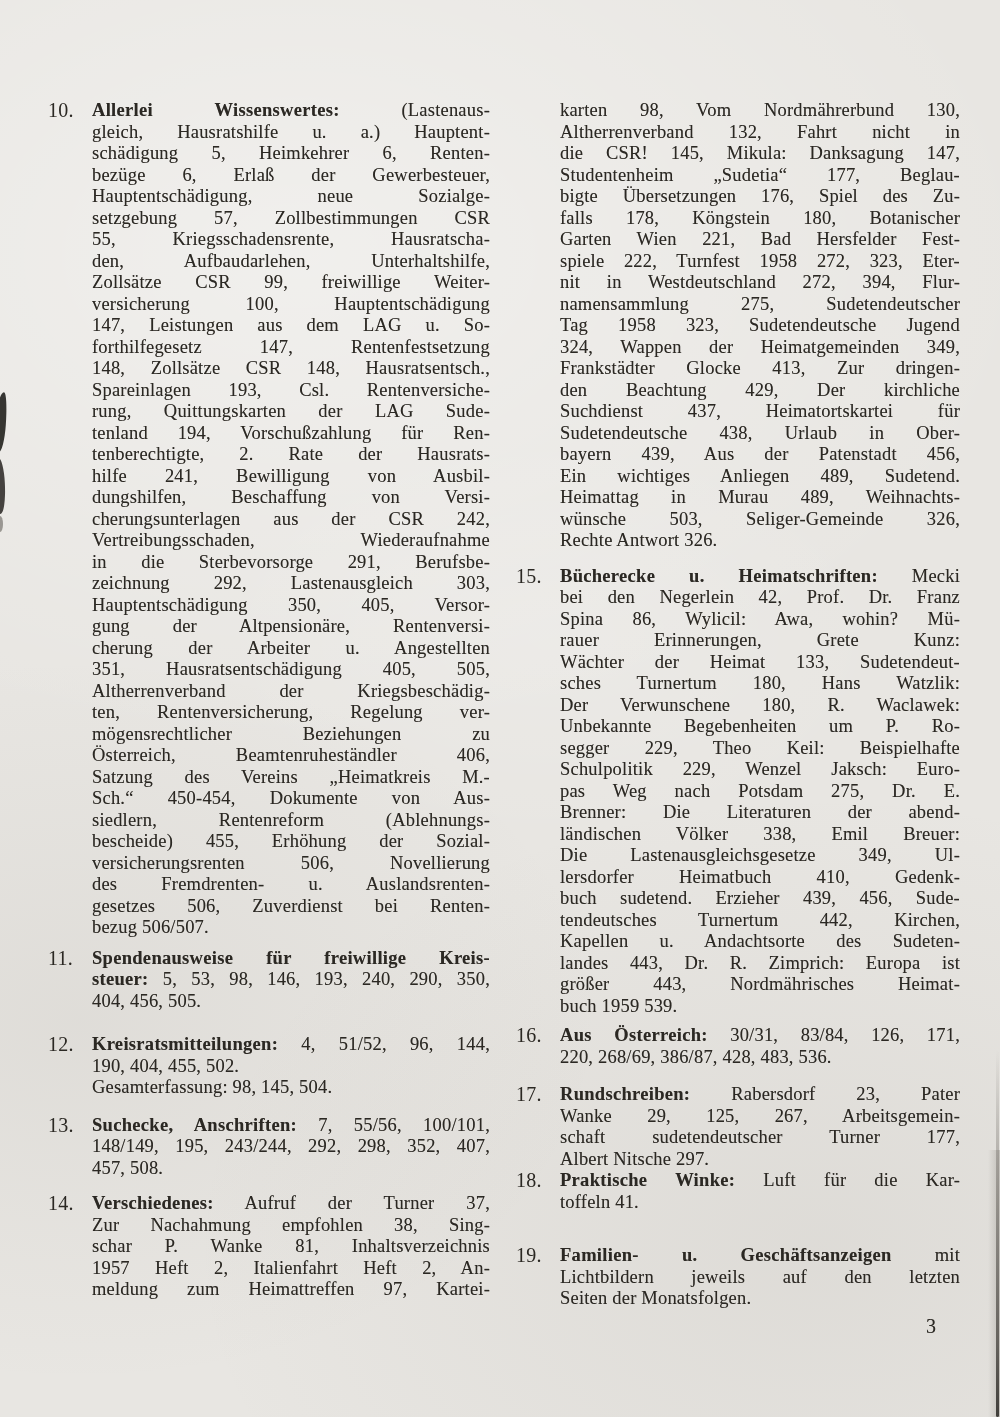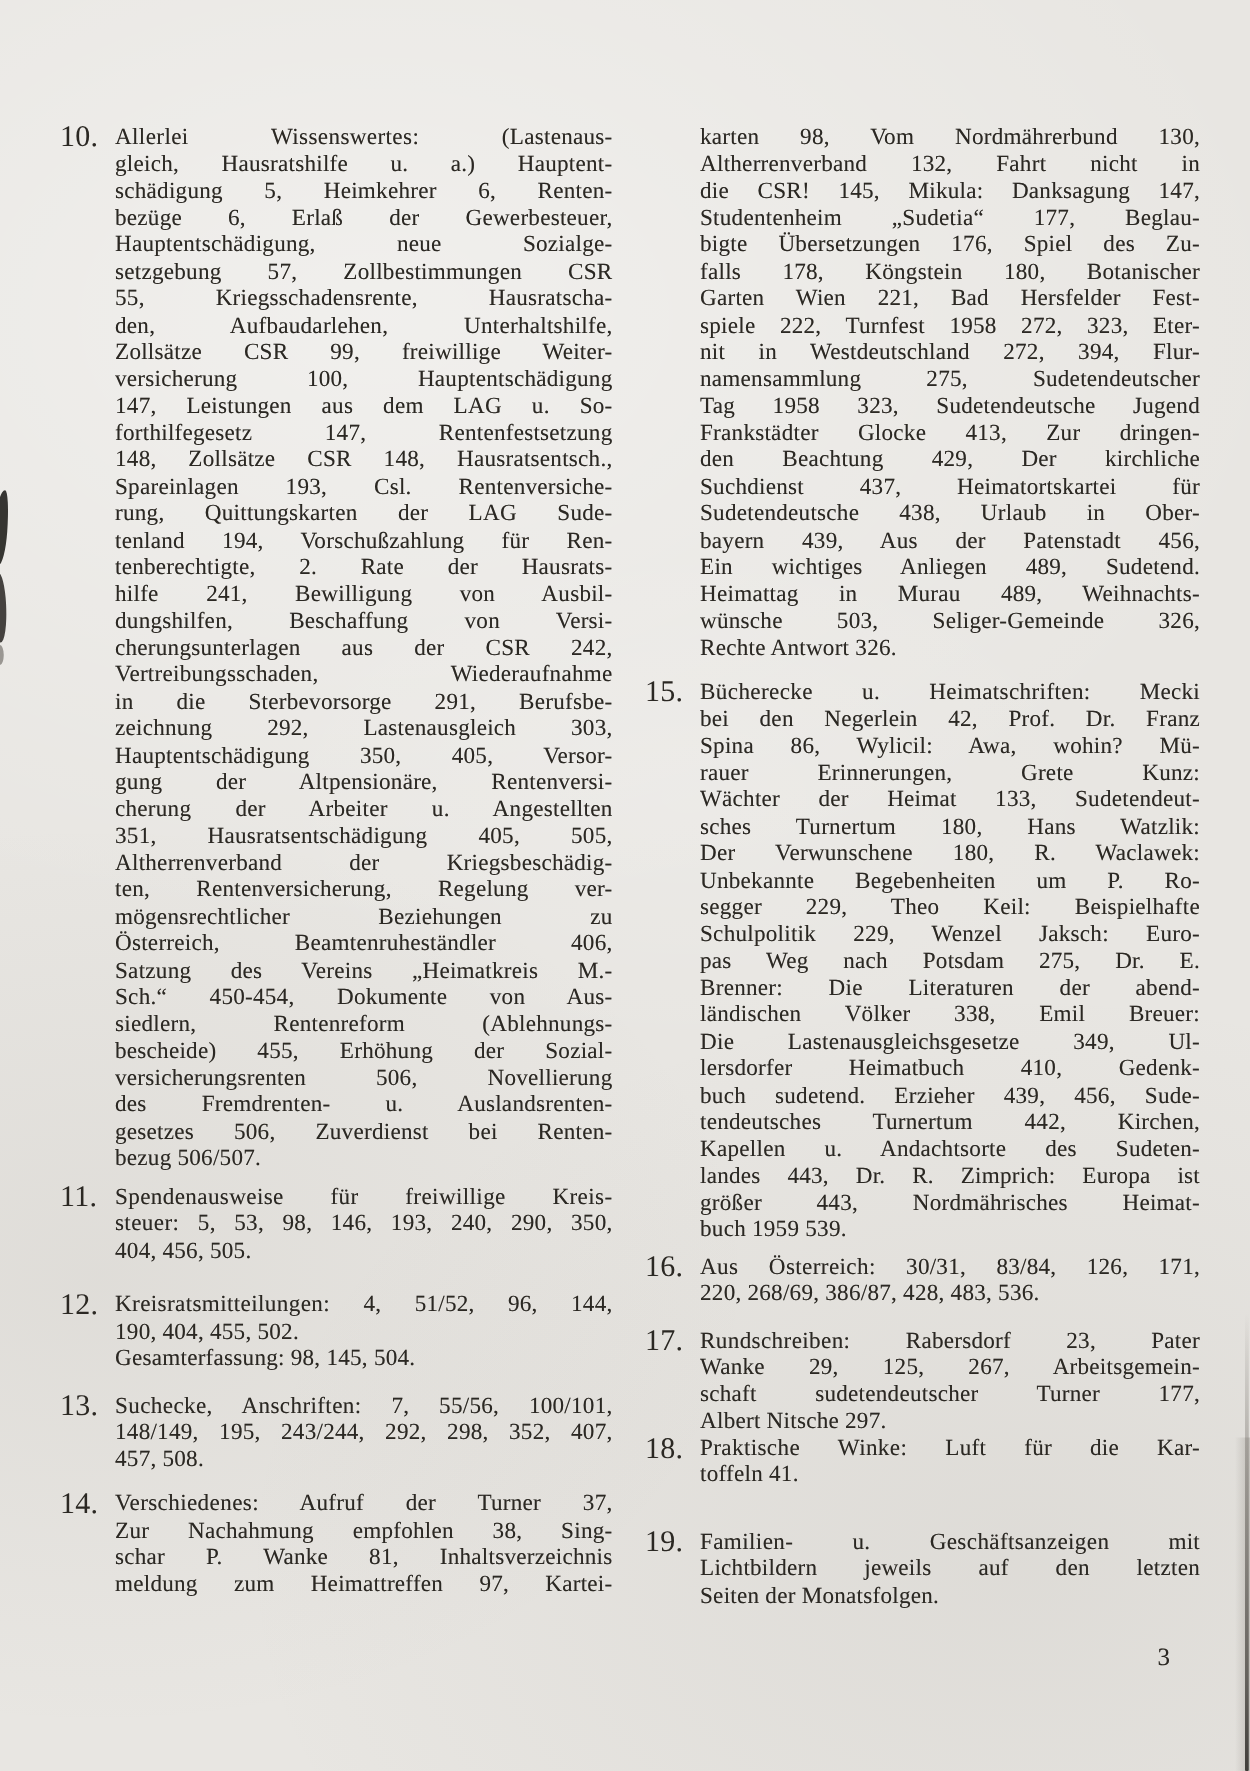--- a/index.html
+++ b/index.html
@@ -15,31 +15,31 @@
       radial-gradient(1200px 800px at 30% 18%, rgba(255,255,255,.38), rgba(255,255,255,0) 62%),
       radial-gradient(900px 650px at 82% 88%, rgba(118,112,102,.09), rgba(0,0,0,0) 70%),
       radial-gradient(750px 520px at 8% 72%, rgba(118,112,102,.08), rgba(0,0,0,0) 70%),
       radial-gradient(500px 300px at 55% 45%, rgba(255,255,255,.15), rgba(255,255,255,0) 70%),
       var(--paper);
   }
   .col{position:absolute;top:100px}
   .col-left{left:48px;width:442px}
   .col-right{left:516px;width:444px}
   .entry{display:flex}
-  .num{flex:0 0 44px;width:44px;font-size:24px;line-height:21.5px;letter-spacing:.2px}
+  .num{flex:0 0 44px;width:44px;font-size:20px;line-height:21.5px;letter-spacing:.2px}
   .body{flex:1;min-width:0}
   .ln{
     font-size:18.5px;line-height:21.5px;height:21.5px;
     letter-spacing:.2px;
     text-align:justify;
     white-space:normal;
     text-shadow:0 0 .5px rgba(43,40,35,.35);
   }
   .ln.j{text-align-last:justify;-moz-text-align-last:justify}
-  .b{font-weight:400;letter-spacing:.3px}
+  .b{font-weight:700;letter-spacing:.3px}
   
   .col-left  .entry:nth-child(2){margin-top:9px}
   .col-left  .entry:nth-child(3){margin-top:22px}
   .col-left  .entry:nth-child(4){margin-top:16px}
   .col-left  .entry:nth-child(5){margin-top:14px}
   .col-right .entry:nth-child(2){margin-top:14px}
   .col-right .entry:nth-child(3){margin-top:8px}
   .col-right .entry:nth-child(4){margin-top:16px}
   .col-right .entry:nth-child(5){}
   .col-right .entry:nth-child(6){margin-top:32px}
@@ -144,39 +144,41 @@
         <div class="ln j">148/149, 195, 243/244, 292, 298, 352, 407,</div>
         <div class="ln">457, 508.</div>
       </div>
     </div>
     <div class="entry">
       <div class="num">14.</div>
       <div class="body">
         <div class="ln j"><span class="b">Verschiedenes:</span> Aufruf der Turner 37,</div>
         <div class="ln j">Zur Nachahmung empfohlen 38, Sing-</div>
         <div class="ln j">schar P. Wanke 81, Inhaltsverzeichnis</div>
+        <div class="ln j">1957 Heft 2, Italienfahrt Heft 2, An-</div>
         <div class="ln j">meldung zum Heimattreffen 97, Kartei-</div>
       </div>
     </div>
   </div>
 <div class="col col-right">
     <div class="entry">
       <div class="num"></div>
       <div class="body">
         <div class="ln j">karten 98, Vom Nordmährerbund 130,</div>
         <div class="ln j">Altherrenverband 132, Fahrt nicht in</div>
         <div class="ln j">die CSR! 145, Mikula: Danksagung 147,</div>
         <div class="ln j">Studentenheim „Sudetia“ 177, Beglau-</div>
         <div class="ln j">bigte Übersetzungen 176, Spiel des Zu-</div>
         <div class="ln j">falls 178, Köngstein 180, Botanischer</div>
         <div class="ln j">Garten Wien 221, Bad Hersfelder Fest-</div>
         <div class="ln j">spiele 222, Turnfest 1958 272, 323, Eter-</div>
         <div class="ln j">nit in Westdeutschland 272, 394, Flur-</div>
         <div class="ln j">namensammlung 275, Sudetendeutscher</div>
         <div class="ln j">Tag 1958 323, Sudetendeutsche Jugend</div>
+        <div class="ln j">324, Wappen der Heimatgemeinden 349,</div>
         <div class="ln j">Frankstädter Glocke 413, Zur dringen-</div>
         <div class="ln j">den Beachtung 429, Der kirchliche</div>
         <div class="ln j">Suchdienst 437, Heimatortskartei für</div>
         <div class="ln j">Sudetendeutsche 438, Urlaub in Ober-</div>
         <div class="ln j">bayern 439, Aus der Patenstadt 456,</div>
         <div class="ln j">Ein wichtiges Anliegen 489, Sudetend.</div>
         <div class="ln j">Heimattag in Murau 489, Weihnachts-</div>
         <div class="ln j">wünsche 503, Seliger-Gemeinde 326,</div>
         <div class="ln">Rechte Antwort 326.</div>
       </div>

